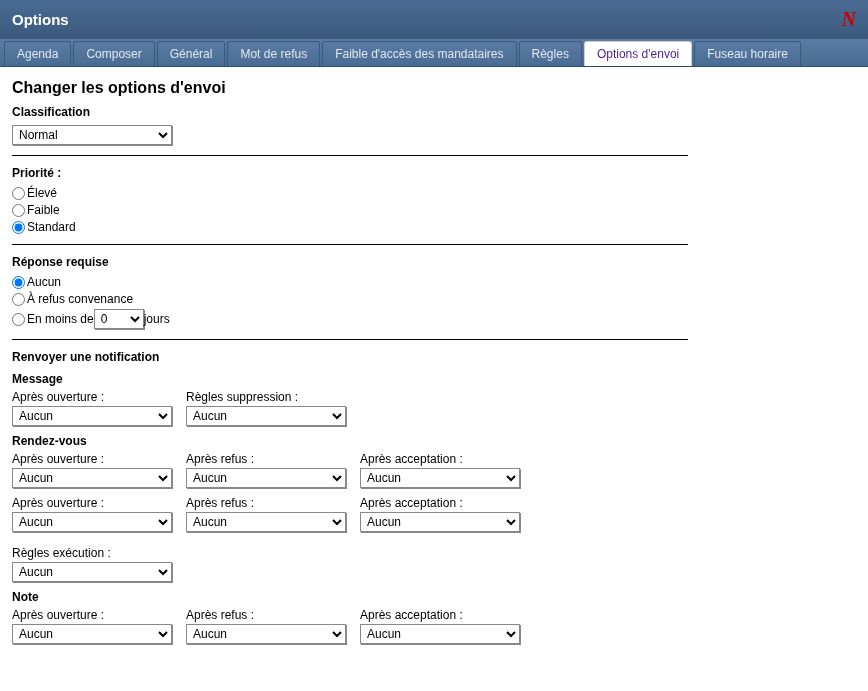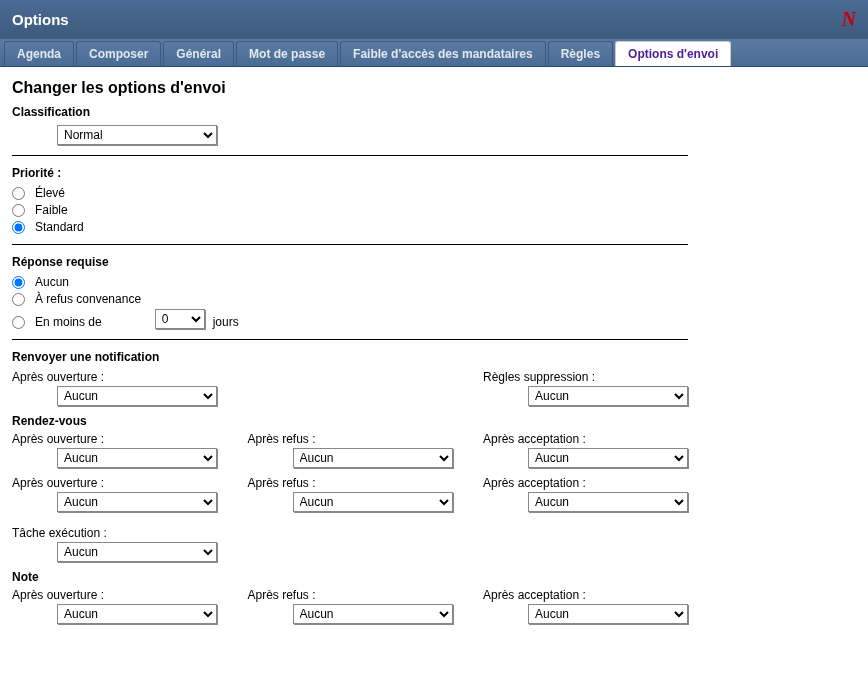--- a/index.html
+++ b/index.html
@@ -1,51 +1,52 @@
 <!DOCTYPE html>
 <html><head>
 <meta charset="utf-8">
 <style>
 * { box-sizing: border-box; margin: 0; padding: 0; }
 body { font-family: Arial, Helvetica, sans-serif; font-size: 12px; background: #fff; color: #000; }
 .titlebar { background: linear-gradient(to bottom, #4a6b94, #3d5a7d); color: #fff; padding: 8px 12px; font-size: 15px; font-weight: bold; display: flex; justify-content: space-between; align-items: center; }
 .logo { color: #c00; font-weight: bold; font-size: 20px; font-style: italic; font-family: Georgia, serif; }
-.tabbar { background: linear-gradient(to bottom, #5a7ba3, #4a6b94); display: flex; padding: 2px 4px 0 4px; border-bottom: 1px solid #2a4a6d; font-weight: bold; }
+.tabbar { background: linear-gradient(to bottom, #5a7ba3, #4a6b94); display: flex; padding: 2px 4px 0 4px; border-bottom: 1px solid #2a4a6d; }
 .tab { color: #e0e8f0; padding: 5px 12px; margin-right: 2px; font-size: 12px; cursor: pointer; border: 1px solid #3a5a7d; border-bottom: none; border-radius: 3px 3px 0 0; background: linear-gradient(to bottom, #5a7ba3, #4a6b94); }
 .tab.active { background: #fff; color: #4c1d95; border-color: #ccc; }
 .content { padding: 12px 12px 0 12px; max-width: 700px; }
 h2 { font-size: 16px; font-weight: bold; margin-bottom: 4px; }
 .section-label { font-weight: bold; font-size: 12px; margin-bottom: 6px; margin-top: 8px; }
 .hr { border: none; border-top: 1px solid #000; margin: 10px 0; }
 select.wide { width: 160px; }
 select.narrow { width: 50px; }
-.radio-row { margin: 3px 0; display: flex; align-items: flex-end; gap: 8px; }
+.radio-row { margin: 3px 0; display: flex; align-items: center; }
 .radio-row input[type=radio] { margin-right: 2px; }
-.select-grid { display: flex; gap: 14px; margin-top: 2px; margin-bottom: 8px; flex-wrap: wrap; justify-content: space-between; }
+.select-grid { display: flex; gap: 14px; margin-top: 2px; margin-bottom: 8px; flex-wrap: wrap; }
 .select-col { display: flex; flex-direction: column; }
 .select-col label { margin-bottom: 2px; }
 .sub-label { font-weight: bold; font-size: 12px; margin-top: 8px; margin-bottom: 4px; }
-select { font-size: 12px; padding: 1px 2px; border: 1px solid #888; background: #fff; box-shadow: 1px 1px 0 #888; margin-left: 45px; }
+select { font-size: 12px; padding: 1px 2px; border: 1px solid #888; background: #fff; box-shadow: 1px 1px 0 #888; }
 </style>
 </head>
 <body>
 
 <div class="titlebar">
   <span>Options</span>
   <span class="logo">N</span>
 </div>
 
 <div class="tabbar">
   <div class="tab">Agenda</div>
   <div class="tab">Composer</div>
   <div class="tab">Général</div>
-  <div class="tab">Mot de passe</div>
+  <div class="tab">Mot de refus</div>
   <div class="tab">Faible d'accès des mandataires</div>
   <div class="tab">Règles</div>
   <div class="tab active">Options d'envoi</div>
+  <div class="tab">Fuseau horaire</div>
 </div>
 
 <div class="content">
   <h2>Changer les options d'envoi</h2>
 
   <div class="section-label">Classification</div>
   <select class="wide">
     <option>Normal</option>
   </select>
   <hr class="hr">
@@ -79,20 +80,21 @@
     <span>En moins de</span>
     <select class="narrow">
       <option>0</option>
     </select>
     <span>jours</span>
   </div>
   <hr class="hr">
 
   <div class="section-label">Renvoyer une notification</div>
 
+  <div class="sub-label">Message</div>
   <div class="select-grid">
     <div class="select-col">
       <label>Après ouverture :</label>
       <select class="wide"><option>Aucun</option></select>
     </div>
     <div class="select-col">
       <label>Règles suppression :</label>
       <select class="wide"><option>Aucun</option></select>
     </div>
   </div>
@@ -120,21 +122,21 @@
     </div>
     <div class="select-col">
       <label>Après refus :</label>
       <select class="wide"><option>Aucun</option></select>
     </div>
     <div class="select-col">
       <label>Après acceptation :</label>
       <select class="wide"><option>Aucun</option></select>
     </div>
     <div class="select-col">
-      <label>Tâche exécution :</label>
+      <label>Règles exécution :</label>
       <select class="wide"><option>Aucun</option></select>
     </div>
   </div>
 
   <div class="sub-label">Note</div>
   <div class="select-grid">
     <div class="select-col">
       <label>Après ouverture :</label>
       <select class="wide"><option>Aucun</option></select>
     </div>

